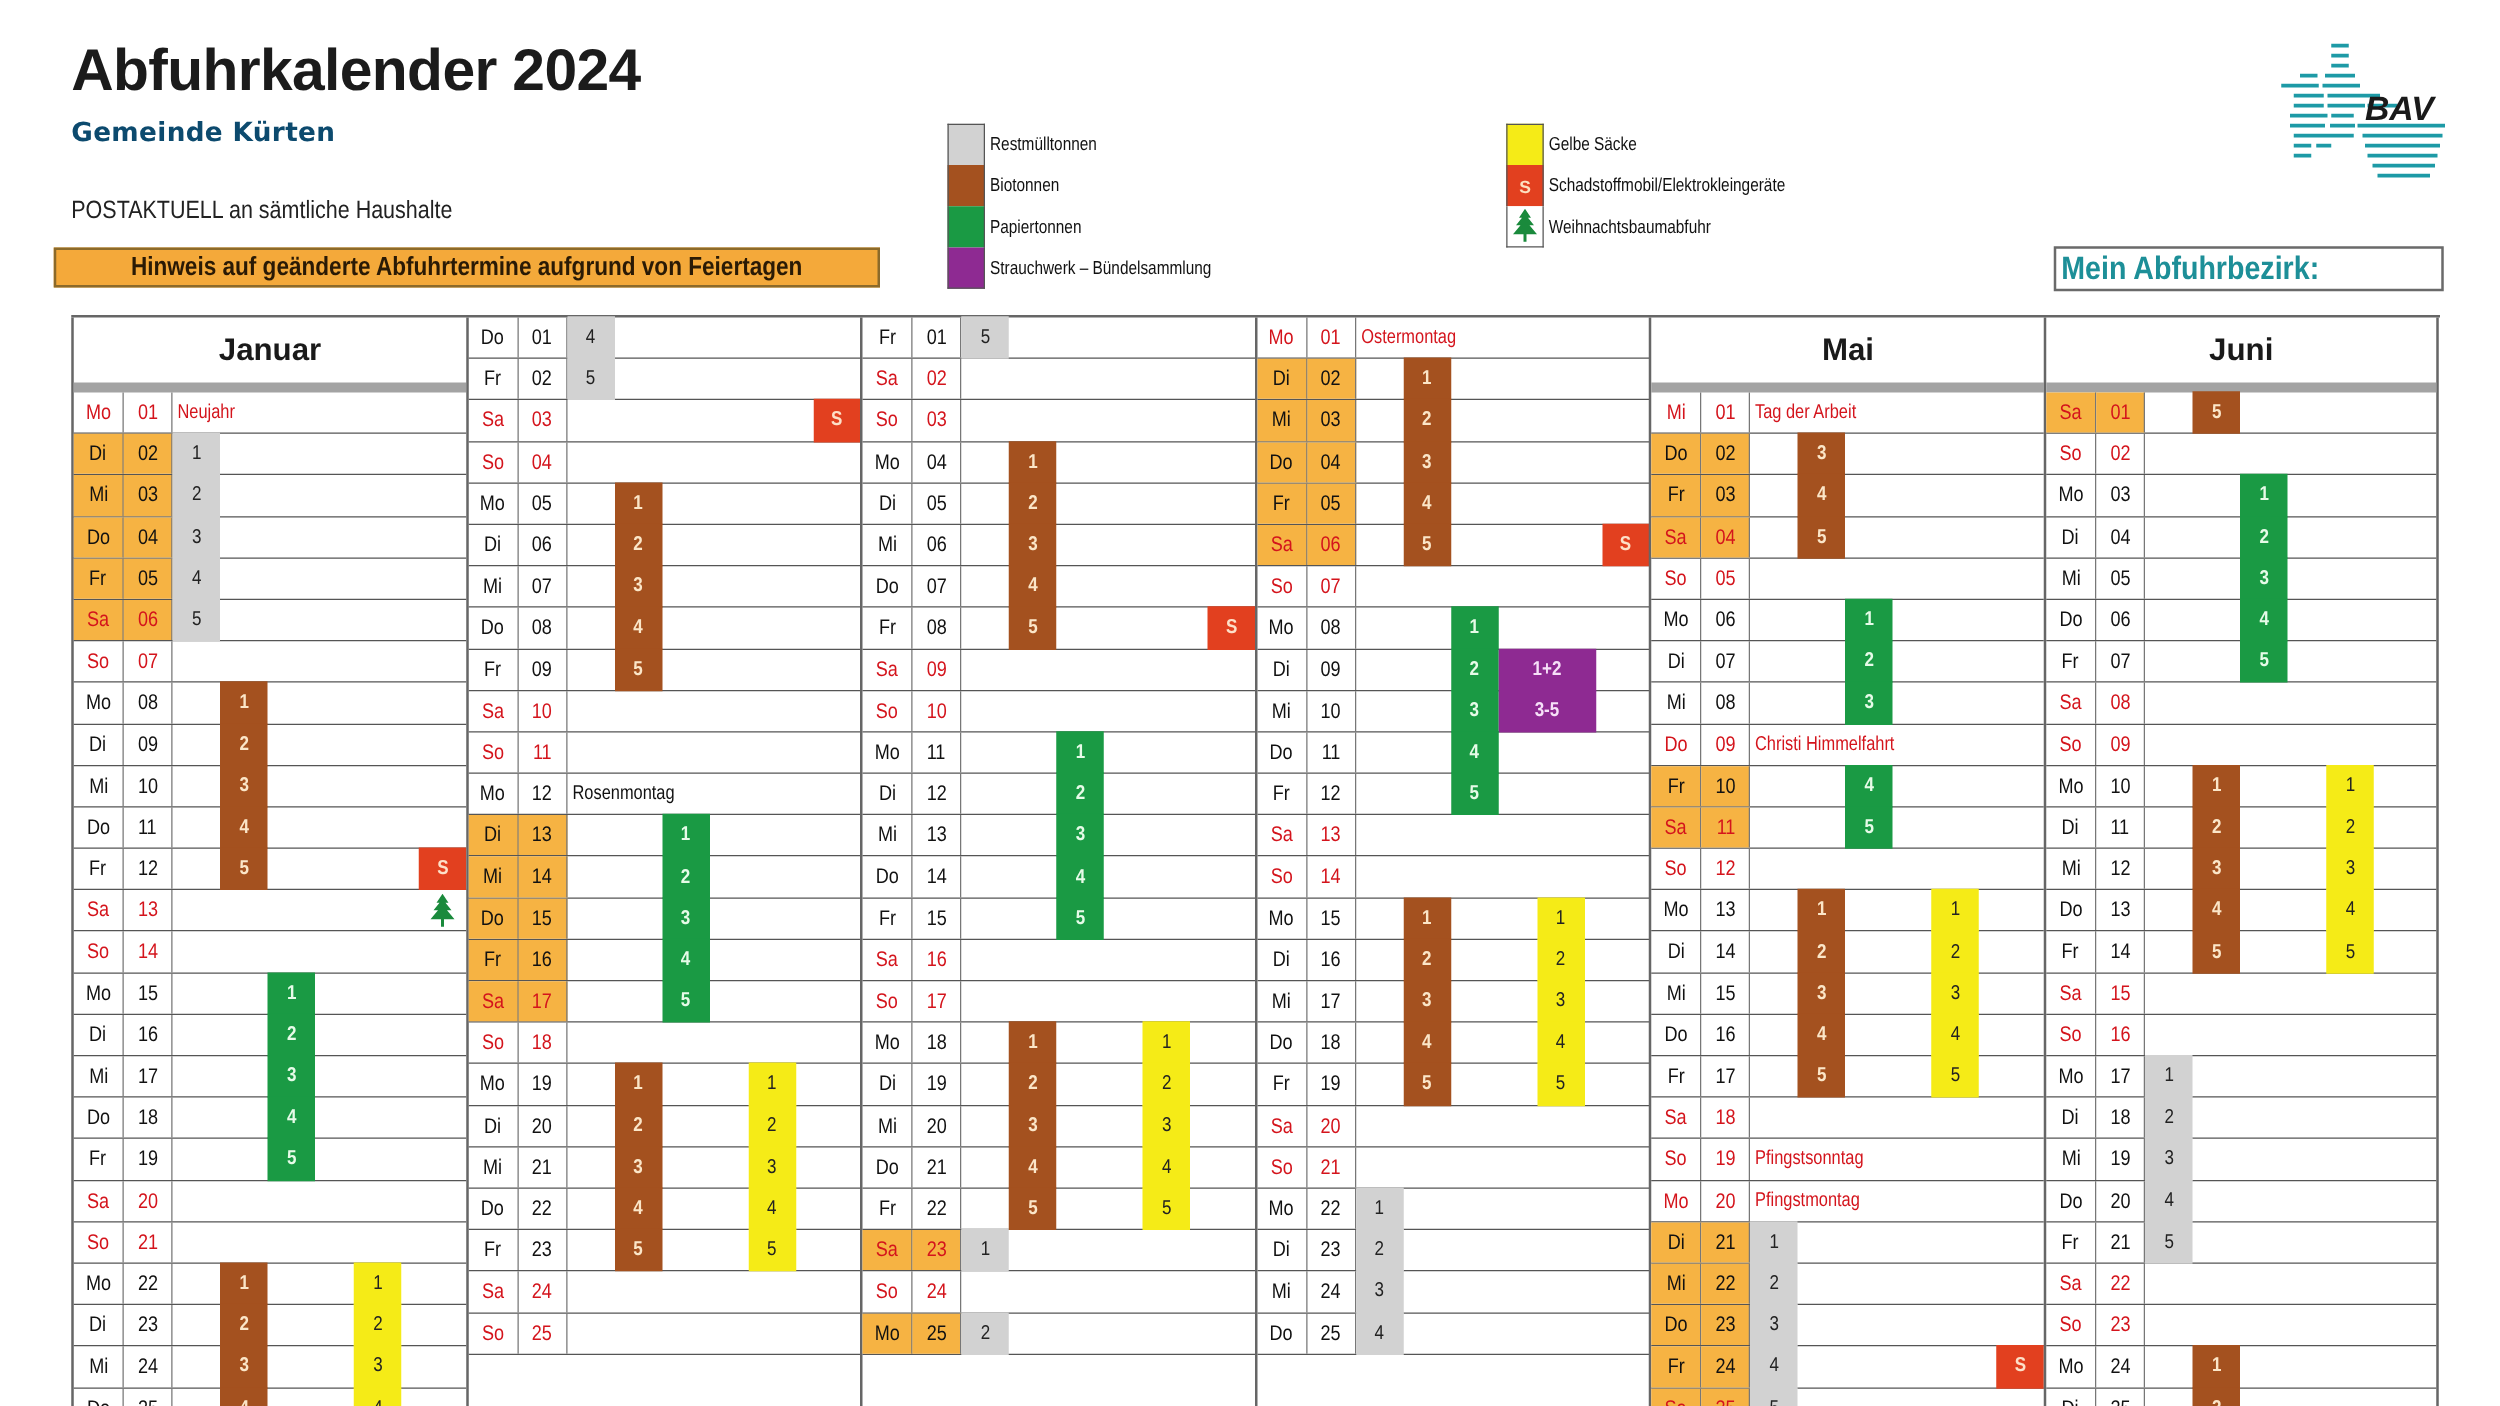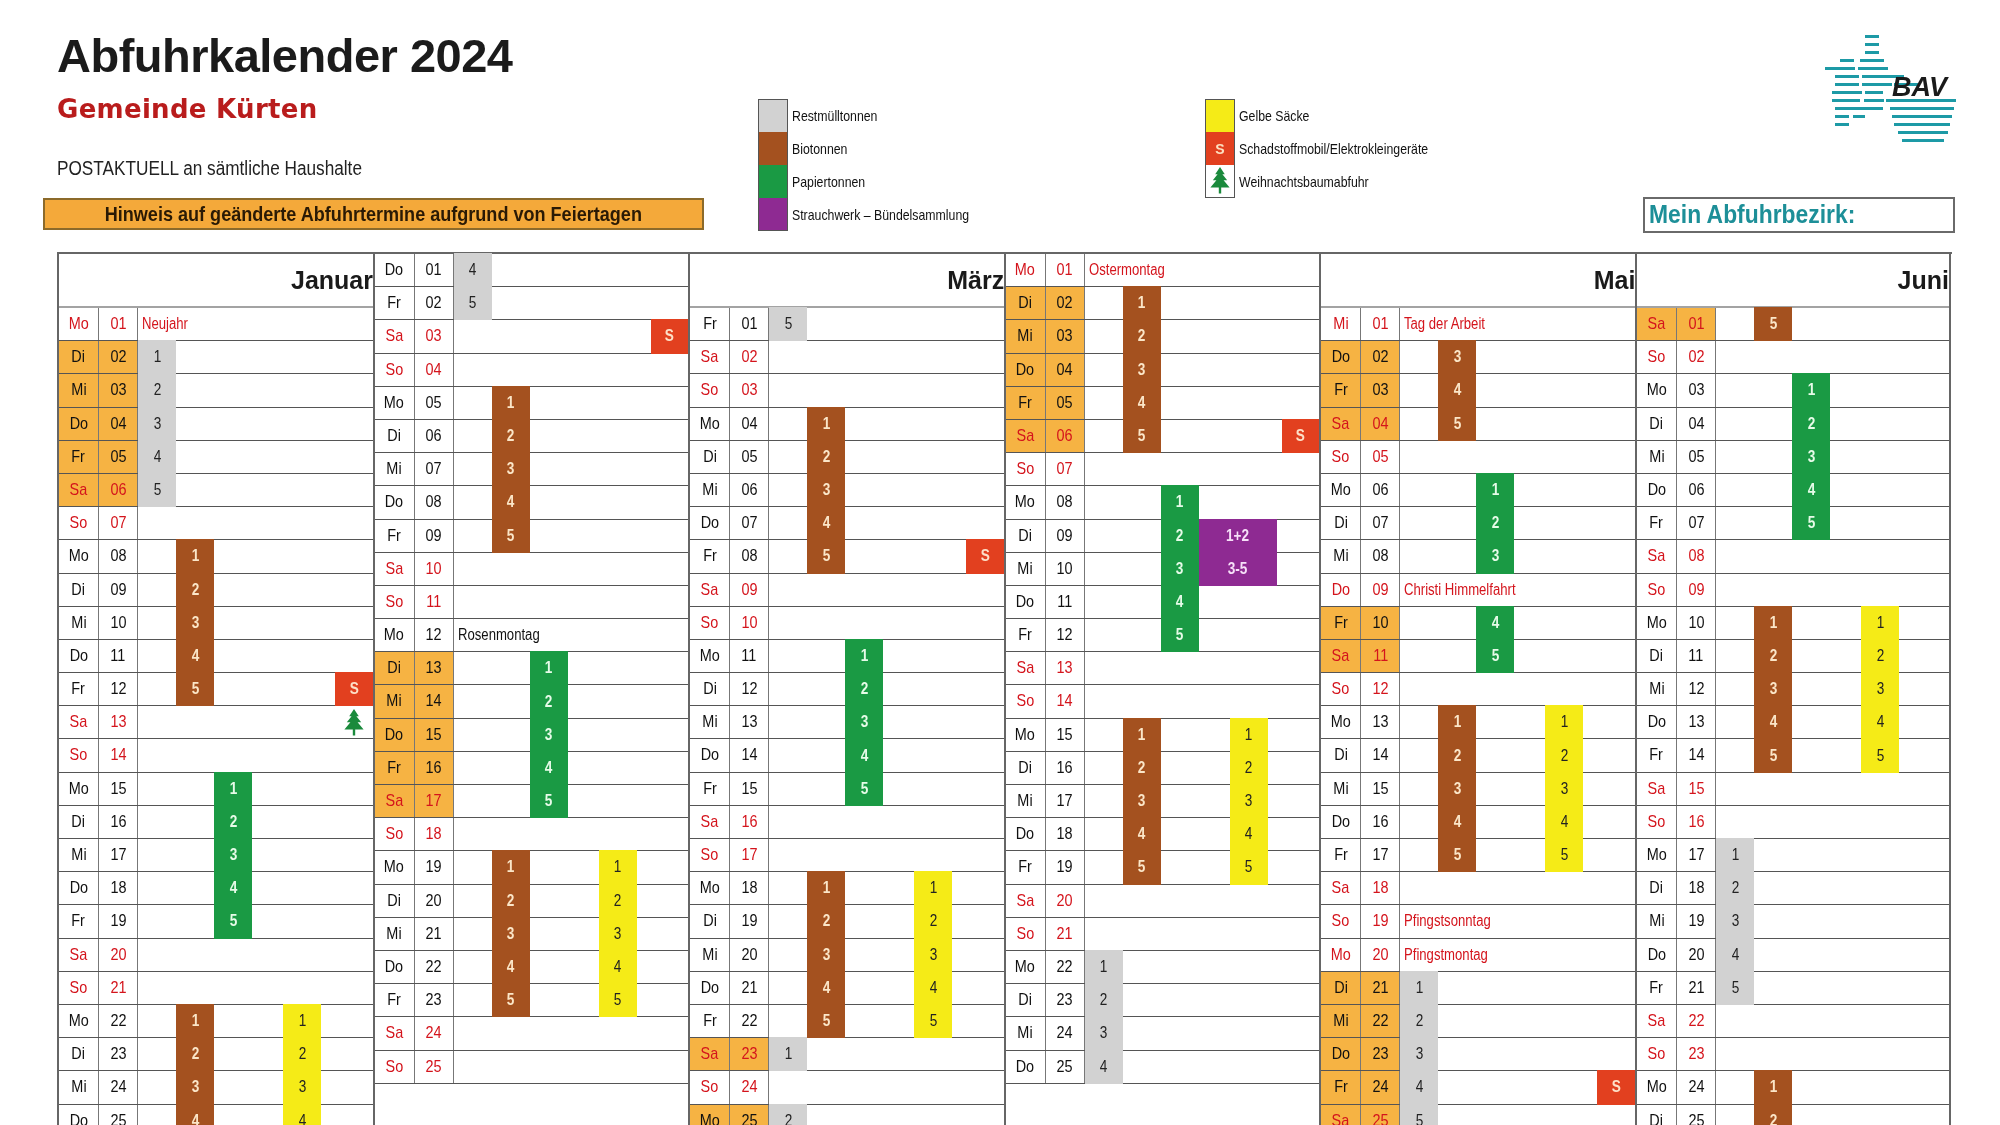--- a/index.html
+++ b/index.html
@@ -1,34 +1,34 @@
 <!DOCTYPE html>
 <html><head>
 <meta charset="utf-8">
 <style>
   html, body { margin:0; padding:0; }
   body { width:2000px; height:1125px; overflow:hidden; background:#fff; position:relative; font-family:"Liberation Sans", sans-serif; color:#111; }
   .title { position:absolute; left:57px; top:28px; font-family:Liberation Sans, sans-serif; font-weight:bold; font-size:47px; letter-spacing:-0.5px; color:#1b1b1b; }
-  .subtitle { position:absolute; left:57px; top:94px; font-family:"DejaVu Sans", sans-serif; font-weight:bold; font-size:26px; color:#b91c1c; letter-spacing:0.3px; }
+  .subtitle { position:absolute; left:57px; top:94px; font-family:"DejaVu Sans", sans-serif; font-weight:bold; font-size:21px; color:#0c4a6e; letter-spacing:0.3px; }
   .postaktuell { position:absolute; left:57px; top:157px; font-size:20px; transform:scaleX(0.86); transform-origin:left top; color:#222; }
   .banner { position:absolute; left:43px; top:198px; width:661px; height:32px; background:#f4a93a; border:2px solid #8c6a2a; box-sizing:border-box; text-align:center; font-weight:bold; font-size:21px; line-height:28px; color:#2a1a05; }
   .banner span { display:inline-block; transform:scaleX(0.86); }
   .legend { position:absolute; }
   .legend-item { position:relative; height:33px; }
   .legend-swatch { position:absolute; left:0; top:0; width:30px; height:33px; box-sizing:border-box; border-left:1px solid #555; border-right:1px solid #555; display:flex; align-items:center; justify-content:center; font-weight:bold; font-size:14px; color:#fde0c0; }
   .legend-item:first-child .legend-swatch { border-top:1px solid #555; }
   .legend-item:last-child .legend-swatch { border-bottom:1px solid #555; }
   .legend-label { position:absolute; left:34px; top:8px; font-size:15px; white-space:nowrap; transform:scaleX(0.82); transform-origin:left top; color:#111; }
   .logo { position:absolute; left:1820px; top:33px; width:140px; height:115px; }
   .bezirk { position:absolute; left:1643px; top:197px; width:312px; height:36px; border:2px solid #6a6a6a; box-sizing:border-box; font-weight:bold; font-size:26px; color:#1d8f98; padding-left:4px; line-height:30px; }
   .bezirk span { display:inline-block; transform:scaleX(0.88); transform-origin:left center; }
   .cal { position:absolute; left:57px; top:252px; width:1895px; height:900px; border-top:2px solid #666; }
   .month { position:absolute; top:0; width:316px; height:900px; box-sizing:border-box; border-left:2px solid #666; }
   .month.last { border-right:2px solid #666; }
-  .month-head { height:52px; border-bottom:2px solid #a3a3a3; text-align:right; font-weight:bold; font-size:25px; line-height:52px; color:#1a1a1a; }
+  .month-head { height:52px; border-bottom:8px solid #a3a3a3; text-align:center; font-weight:bold; font-size:25px; line-height:52px; color:#1a1a1a; }
   .row { position:relative; height:33.2px; border-bottom:1.6px solid #555; box-sizing:border-box; }
   .cell-day, .cell-date { position:absolute; top:0; height:100%; text-align:center; font-size:17px; line-height:31px; box-sizing:border-box; }
   .cell-day span, .cell-date span { display:inline-block; transform:scaleX(0.85); }
   .cell-day { left:0; width:40px; border-right:1.5px solid #777; }
   .cell-date { left:40px; width:39px; border-right:1.5px solid #777; }
   .row.wk .cell-day, .row.wk .cell-date { color:#d4141c; }
   .row.hl .cell-day, .row.hl .cell-date { background:#f6b343; }
   .holiday { position:absolute; left:83px; top:0; font-size:16px; line-height:31px; color:#d4141c; white-space:nowrap; transform:scaleX(0.82); transform-origin:left center; }
   .holiday.black { color:#111; }
   .mark { position:absolute; top:-1px; height:calc(100% + 2px); display:flex; align-items:center; justify-content:center; font-weight:bold; font-size:16px; }
@@ -470,21 +470,20 @@
       <div class="row wk">
         <div class="cell-day"><span>Sa</span></div>
         <div class="cell-date"><span>24</span></div>
       </div>
       <div class="row wk">
         <div class="cell-day"><span>So</span></div>
         <div class="cell-date"><span>25</span></div>
       </div>
     </div>
     <div class="month" style="left: 631.2px;">
-      <div class="month-head">März</div>
       <div class="row">
         <div class="cell-day"><span>Fr</span></div>
         <div class="cell-date"><span>01</span></div>
         <div class="mark m-grey">
           <span>5</span>
         </div>
       </div>
       <div class="row wk">
         <div class="cell-day"><span>Sa</span></div>
         <div class="cell-date"><span>02</span></div>

